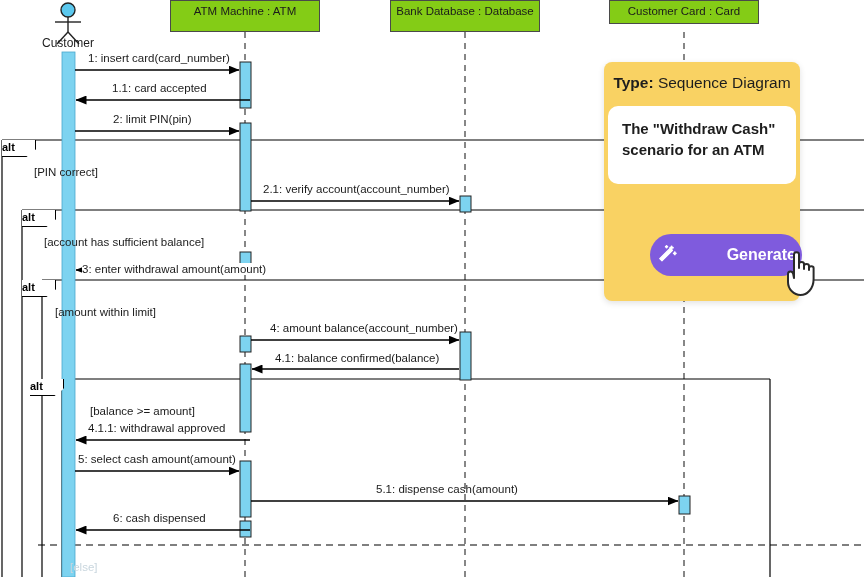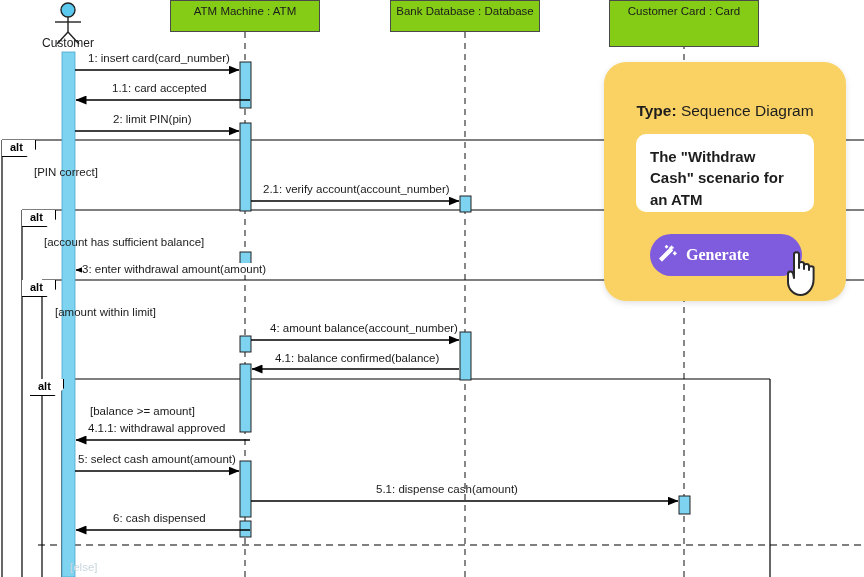--- a/index.html
+++ b/index.html
@@ -59,46 +59,46 @@
     border-top: none;
     border-left: none;
     box-sizing: border-box;
     width: 34px;
     height: 17px;
     clip-path: polygon(0 0, 100% 0, 100% 55%, 72% 100%, 0 100%);
     background-image: linear-gradient(#fff, #fff);
   }
   .frag-tag span {
     position: absolute;
-    left: 8px;
+    left: 0;
     top: 1px;
     font-size: 11px;
     font-weight: bold;
     color: #000;
   }
   .guard {
     position: absolute;
     font-size: 11.5px;
     color: #1b1b1b;
     white-space: nowrap;
   }
   .guard.faded { color: #c9d6de; }
 
   
   #panel {
     position: absolute;
     left: 604px;
     top: 62px;
-    width: 242px;
+    width: 196px;
     height: 239px;
     background: #F9D263;
-    border-radius: 22px;
+    border-radius: 8px;
     box-shadow: 0 2px 6px rgba(0,0,0,0.12);
     box-sizing: border-box;
-    padding: 32px;
+    padding: 4px;
   }
   #panel-type {
     text-align: center;
     font-size: 15.5px;
     color: #1d1d1d;
     margin-top: 8px;
     margin-bottom: 14px;
     white-space: nowrap;
   }
   #panel-type b { font-weight: bold; }
@@ -118,24 +118,24 @@
     left: 46px;
     top: 172px;
     width: 152px;
     height: 42px;
     background: #7f5bdd;
     border: none;
     border-radius: 21px;
     color: #ffffff;
     font-size: 16px;
     font-weight: bold;
-    font-family: Liberation Serif, serif;
+    font-family: Liberation Sans, sans-serif;
     display: flex;
     align-items: center;
-    justify-content: flex-start;
+    justify-content: space-between;
     gap: 8px;
     cursor: pointer;
   }
   #cursor-hand {
     position: absolute;
     left: 178px;
     top: 186px;
     width: 44px;
     height: 50px;
     pointer-events: none;
@@ -221,21 +221,21 @@
     <line x1="250" y1="530" x2="76" y2="530" marker-end="url(#arrowhead-l)"></line>
   </g>
 </svg>
 
 <div class="lifeline-box" style="left:170px; top:0px; width:150px; height:32px;">
   <span>ATM Machine : ATM</span>
 </div>
 <div class="lifeline-box" style="left:390px; top:0px; width:150px; height:32px;">
   <span>Bank Database : Database</span>
 </div>
-<div class="lifeline-box" style="left:609px; top:0px; width:150px; height:47px;">
+<div class="lifeline-box" style="left:609px; top:0px; width:150px; height:24px;">
   <span>Customer Card : Card</span>
 </div>
 
 <div class="actor-label" style="left:42px; top:36px;">Customer</div>
 
 <div class="msg-label" style="left:88px; top:52px;">1: insert card(card_number)</div>
 <div class="msg-label" style="left:112px; top:82px;">1.1: card accepted</div>
 <div class="msg-label" style="left:113px; top:113px;">2: limit PIN(pin)</div>
 <div class="msg-label" style="left:263px; top:183px;">2.1: verify account(account_number)</div>
 <div class="msg-label" style="left:82px; top:252px; background:#fff;margin-top:11px;">3: enter withdrawal amount(amount)</div>

